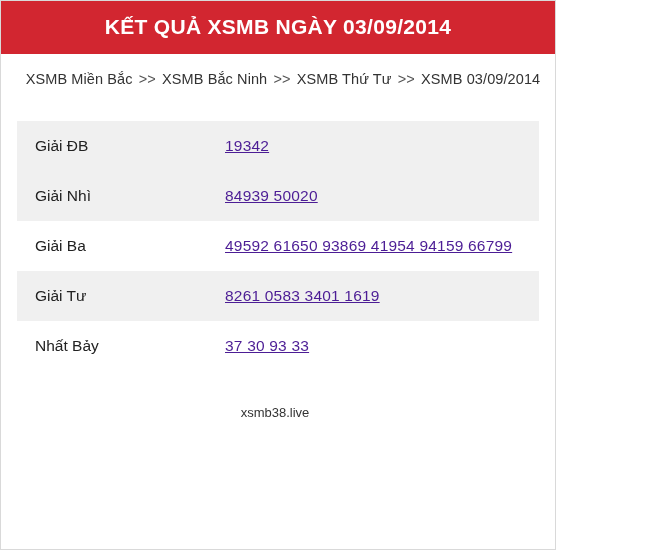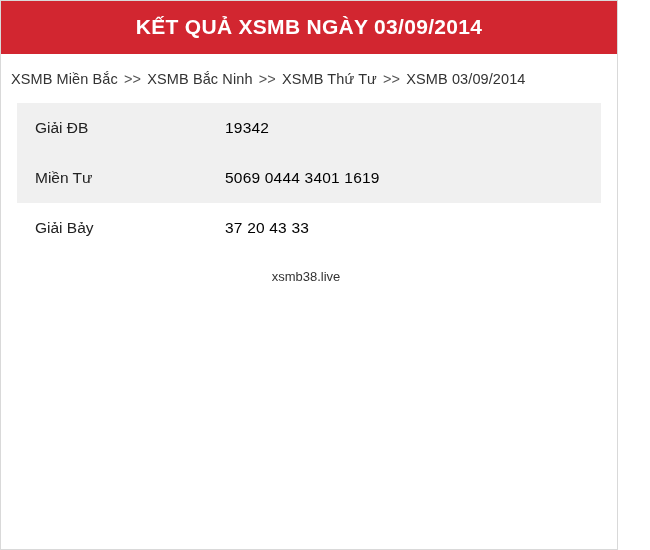--- a/index.html
+++ b/index.html
@@ -8,55 +8,56 @@
   }
   body {
     width: 650px;
     height: 550px;
     background: #ffffff;
     font-family: "Liberation Sans", sans-serif;
     color: #222222;
     overflow: hidden;
   }
   .page {
-    width: 618px;
+    width: 556px;
     height: 550px;
     box-sizing: border-box;
     border: 1px solid #d9d9d9;
     background: #ffffff;
     display: flex;
     flex-direction: column;
   }
   .header {
     background: #d22630;
     color: #ffffff;
     text-align: center;
     padding: 13px 10px 15px 10px;
   }
   .header-title {
     font-size: 21px;
     font-weight: bold;
     letter-spacing: 0.3px;
     line-height: 1.2;
   }
   .breadcrumb {
+    text-align: center;
     font-size: 14.5px;
     color: #333333;
-    padding: 17px 10px 16px 10px;
+    padding: 17px 10px 16px 20px;
     letter-spacing: 0.1px;
   }
   .breadcrumb span {
     white-space: nowrap;
   }
   .sep {
     color: #555555;
     padding: 0 2px;
   }
   .results {
-    margin: 0 16px;
+    margin: 18px 16px;
     border-collapse: collapse;
     width: calc(100% - 32px);
   }
   .results tr.odd td {
     background: #f0f0f0;
   }
   .results tr.even td {
     background: #ffffff;
   }
   .results td {
@@ -64,22 +65,23 @@
     font-size: 15.5px;
     vertical-align: middle;
     height: 22px;
   }
   .results td.label {
     width: 190px;
     padding-left: 18px;
     color: #222222;
   }
   .results td.value {
-    color: #000000;
+    color: #4c1d95;
     letter-spacing: 0.2px;
+    text-decoration: underline;
   }
   .footer {
     text-align: center;
     font-size: 13px;
     color: #333333;
     padding: 16px 6px 10px 0;
   }
 </style>
 </head>
 <body>
@@ -100,26 +102,34 @@
     <span>XSMB 03/09/2014</span>
   </div>
 
   <table class="results">
     <tbody>
       <tr class="odd">
         <td class="label">Giải ĐB</td>
         <td class="value">19342</td>
       </tr>
       <tr class="odd">
-        <td class="label">Miền Tư</td>
-        <td class="value">5069 0444 3401 1619</td>
+        <td class="label">Giải Nhì</td>
+        <td class="value">84939 50020</td>
       </tr>
       <tr class="even">
-        <td class="label">Giải Bảy</td>
-        <td class="value">37 20 43 33</td>
+        <td class="label">Giải Ba</td>
+        <td class="value">49592 61650 93869 41954 94159 66799</td>
+      </tr>
+      <tr class="odd">
+        <td class="label">Giải Tư</td>
+        <td class="value">8261 0583 3401 1619</td>
+      </tr>
+      <tr class="even">
+        <td class="label">Nhất Bảy</td>
+        <td class="value">37 30 93 33</td>
       </tr>
     </tbody>
   </table>
 
   <div class="footer">
     <span>xsmb38.live</span>
   </div>
 
 </div>
 

